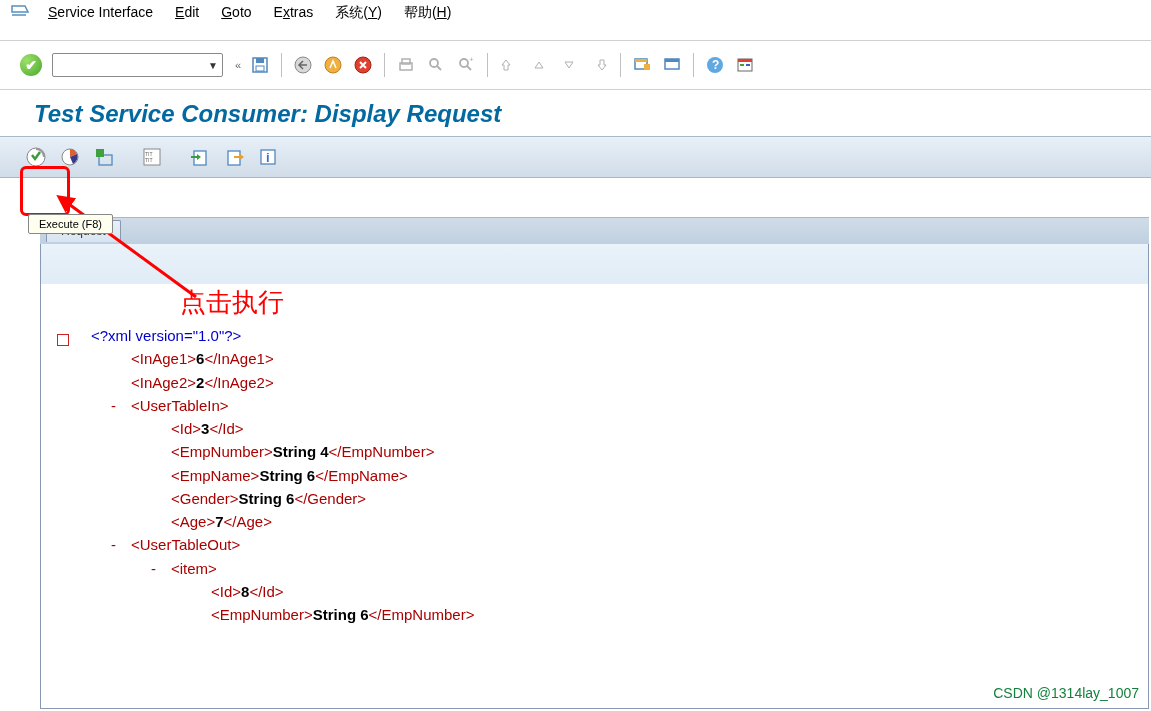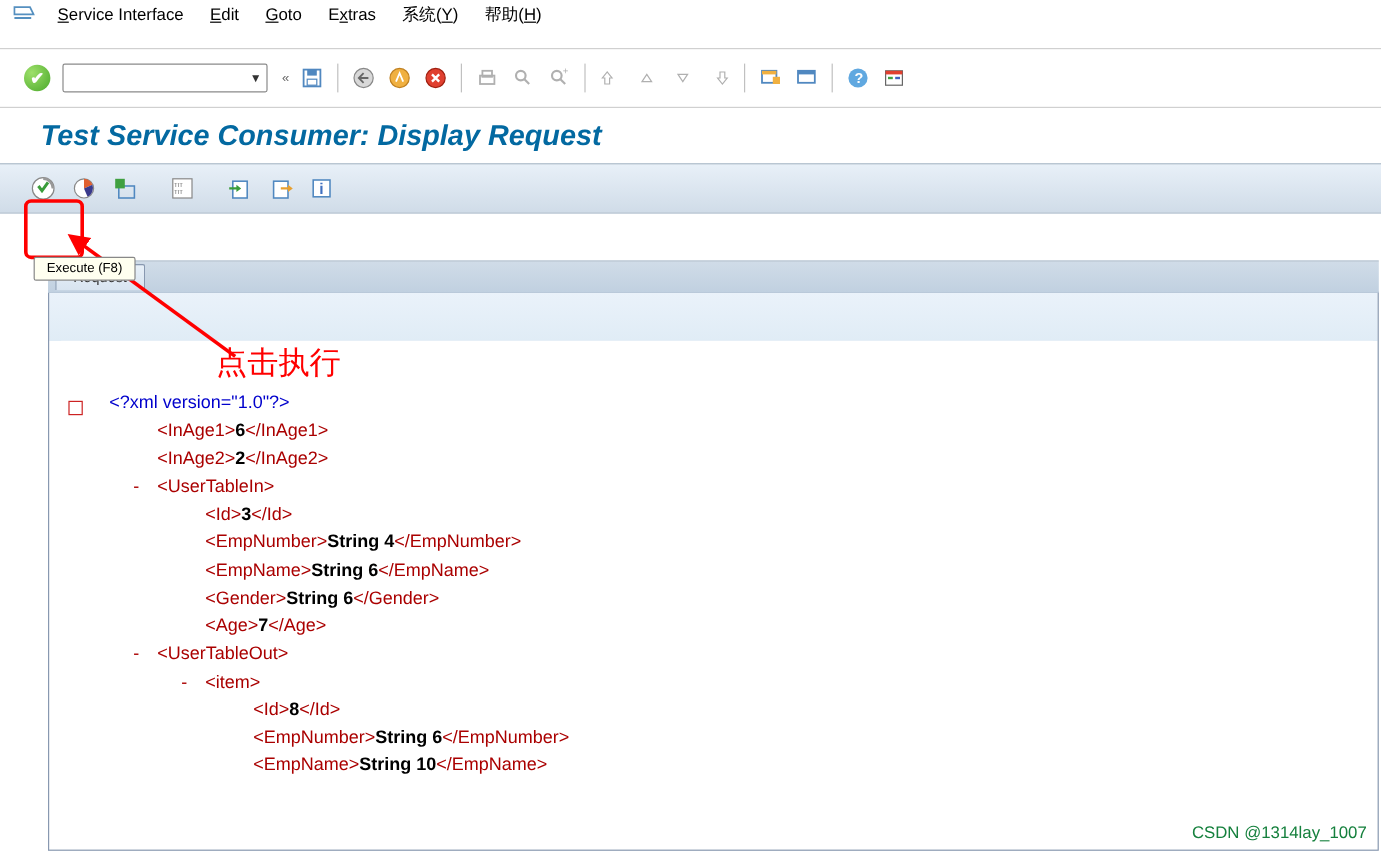--- a/index.html
+++ b/index.html
@@ -414,17 +414,16 @@
     <div class="xml-line" style="padding-left:60px"><span class="toggle">-</span><span class="tag">&lt;UserTableIn&gt;</span></div>
     <div class="xml-line ind2"><span class="tag">&lt;Id&gt;</span><span class="val">3</span><span class="tag">&lt;/Id&gt;</span></div>
     <div class="xml-line ind2"><span class="tag">&lt;EmpNumber&gt;</span><span class="val">String 4</span><span class="tag">&lt;/EmpNumber&gt;</span></div>
     <div class="xml-line ind2"><span class="tag">&lt;EmpName&gt;</span><span class="val">String 6</span><span class="tag">&lt;/EmpName&gt;</span></div>
     <div class="xml-line ind2"><span class="tag">&lt;Gender&gt;</span><span class="val">String 6</span><span class="tag">&lt;/Gender&gt;</span></div>
     <div class="xml-line ind2"><span class="tag">&lt;Age&gt;</span><span class="val">7</span><span class="tag">&lt;/Age&gt;</span></div>
     <div class="xml-line" style="padding-left:60px"><span class="toggle">-</span><span class="tag">&lt;UserTableOut&gt;</span></div>
     <div class="xml-line" style="padding-left:100px"><span class="toggle">-</span><span class="tag">&lt;item&gt;</span></div>
     <div class="xml-line ind3"><span class="tag">&lt;Id&gt;</span><span class="val">8</span><span class="tag">&lt;/Id&gt;</span></div>
     <div class="xml-line ind3"><span class="tag">&lt;EmpNumber&gt;</span><span class="val">String 6</span><span class="tag">&lt;/EmpNumber&gt;</span></div>
-    <div class="xml-line ind3"><span class="tag">&lt;EmpName&gt;</span><span class="val">String 10</span><span class="tag">&lt;/EmpName&gt;</span></div>
   </div>
 </div>
 
 <div class="watermark">CSDN @1314lay_1007</div>
 
 </body></html>

